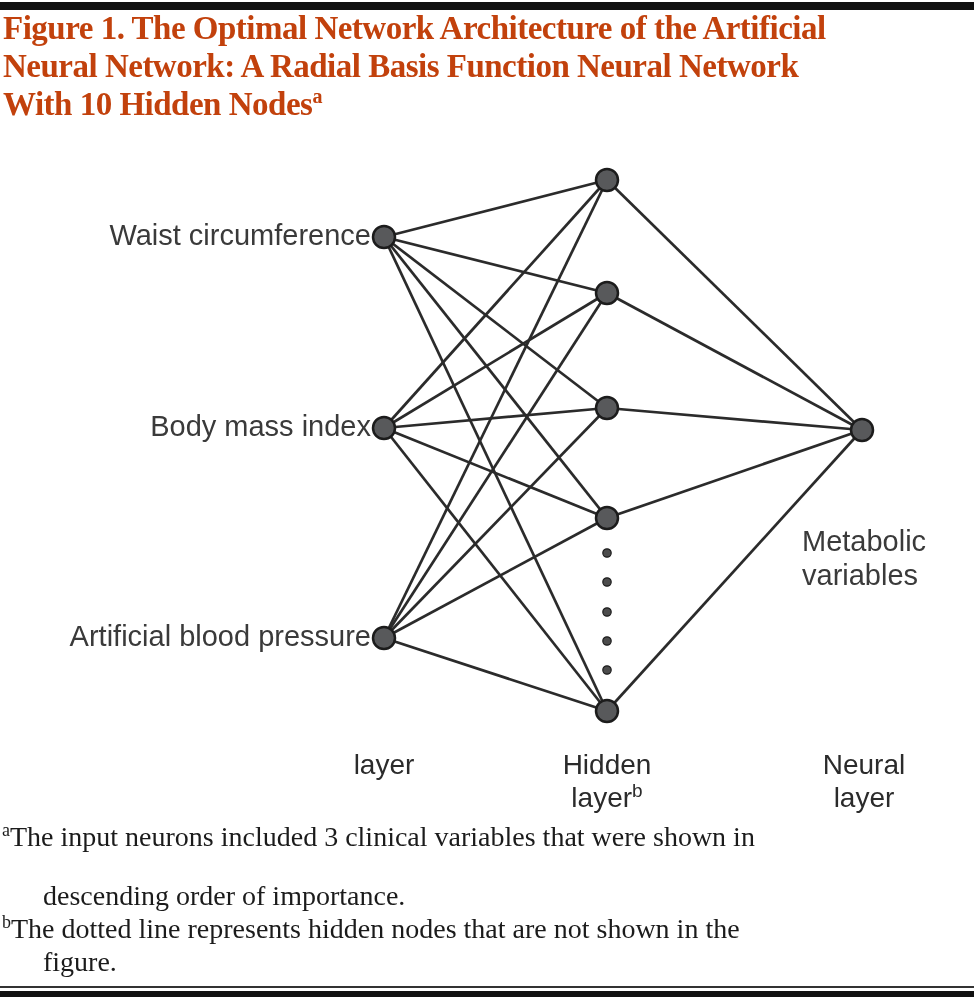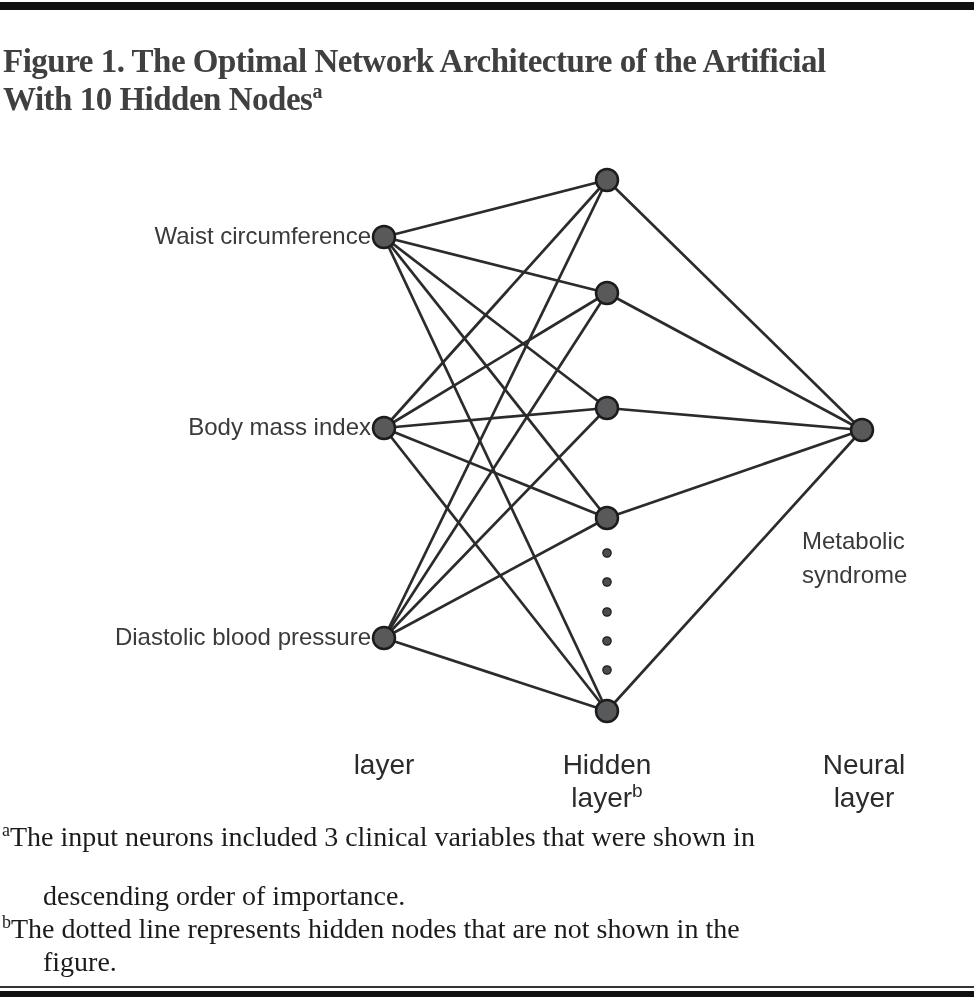--- a/index.html
+++ b/index.html
@@ -5,28 +5,28 @@
   html,body{margin:0;padding:0;}
   body{
     width:974px;height:1000px;position:relative;background:#ffffff;
     font-family:"Liberation Serif", serif;overflow:hidden;
   }
   .rule{position:absolute;left:0;width:974px;background:#111111;}
   #top-rule{top:2px;height:8px;}
   #bottom-rule-thin{top:986px;height:2px;background:#333333;}
   #bottom-rule-thick{top:991px;height:6px;}
   .title{
-    position:absolute;left:3px;top:42px;width:968px;
+    position:absolute;left:3px;top:9px;width:968px;
     font-family:"Liberation Serif", serif;font-weight:700;
-    font-size:33px;line-height:38px;letter-spacing:-0.5px;color:#404040;
+    font-size:33px;line-height:38px;letter-spacing:-0.5px;color:#c2410c;
   }
   .title sup{font-size:20px;line-height:0;vertical-align:super;}
   .nn-label{
     position:absolute;font-family:"Liberation Sans", sans-serif;
-    font-size:24px;line-height:33px;color:#3a3a3a;white-space:nowrap;
+    font-size:29px;line-height:33px;color:#3a3a3a;white-space:nowrap;
   }
   #label-waist{top:219px;right:603px;text-align:right;}
   #label-bmi{top:410px;right:603px;text-align:right;}
   #label-dbp{top:620px;right:603px;text-align:right;}
   #label-output{top:504px;left:802px;line-height:34px;text-align:left;margin-top:20px;}
   .layer-label{
     position:absolute;top:748px;width:220px;text-align:center;
     font-family:"Liberation Sans", sans-serif;font-size:28px;line-height:33px;color:#2b2b2b;
   }
   .layer-label sup{font-size:19px;line-height:0;vertical-align:super;}
@@ -45,20 +45,21 @@
   #fn2-l2{top:945px;}
   #net-svg{position:absolute;left:0;top:0;}
 </style>
 </head>
 <body>
 
 <div id="top-rule" class="rule"></div>
 
 <div class="title">
   <div>Figure 1. The Optimal Network Architecture of the Artificial</div>
+  <div>Neural Network: A Radial Basis Function Neural Network</div>
   <div><span>With 10 Hidden Nodes</span><sup>a</sup></div>
 </div>
 
 <svg id="net-svg" width="974" height="1000">
     <line x1="384" y1="237" x2="607" y2="180" stroke="#2b2b2b" stroke-width="2.7"></line>
     <line x1="384" y1="237" x2="607" y2="293" stroke="#2b2b2b" stroke-width="2.7"></line>
     <line x1="384" y1="237" x2="607" y2="408" stroke="#2b2b2b" stroke-width="2.7"></line>
     <line x1="384" y1="237" x2="607" y2="518" stroke="#2b2b2b" stroke-width="2.7"></line>
     <line x1="384" y1="237" x2="607" y2="711" stroke="#2b2b2b" stroke-width="2.7"></line>
     <line x1="384" y1="428" x2="607" y2="180" stroke="#2b2b2b" stroke-width="2.7"></line>
@@ -87,25 +88,25 @@
     <circle cx="862" cy="430" r="11" fill="#58595b" stroke="#1c1c1c" stroke-width="2.5"></circle>
     <circle cx="607" cy="553" r="4.2" fill="#4c4c4c" stroke="#1c1c1c" stroke-width="1.2"></circle>
     <circle cx="607" cy="582" r="4.2" fill="#4c4c4c" stroke="#1c1c1c" stroke-width="1.2"></circle>
     <circle cx="607" cy="612" r="4.2" fill="#4c4c4c" stroke="#1c1c1c" stroke-width="1.2"></circle>
     <circle cx="607" cy="641" r="4.2" fill="#4c4c4c" stroke="#1c1c1c" stroke-width="1.2"></circle>
     <circle cx="607" cy="670" r="4.2" fill="#4c4c4c" stroke="#1c1c1c" stroke-width="1.2"></circle>
   </svg>
 
 <div class="nn-label" id="label-waist">Waist circumference</div>
 <div class="nn-label" id="label-bmi">Body mass index</div>
-<div class="nn-label" id="label-dbp">Diastolic blood pressure</div>
+<div class="nn-label" id="label-dbp">Artificial blood pressure</div>
 
 <div class="nn-label" id="label-output">
   <div>Metabolic</div>
-  <div>syndrome</div>
+  <div>variables</div>
 </div>
 
 <div class="layer-label" id="layer-input">
   <div>layer</div>
 </div>
 <div class="layer-label" id="layer-hidden">
   <div>Hidden</div>
   <div><span>layer</span><sup>b</sup></div>
 </div>
 <div class="layer-label" id="layer-output">

